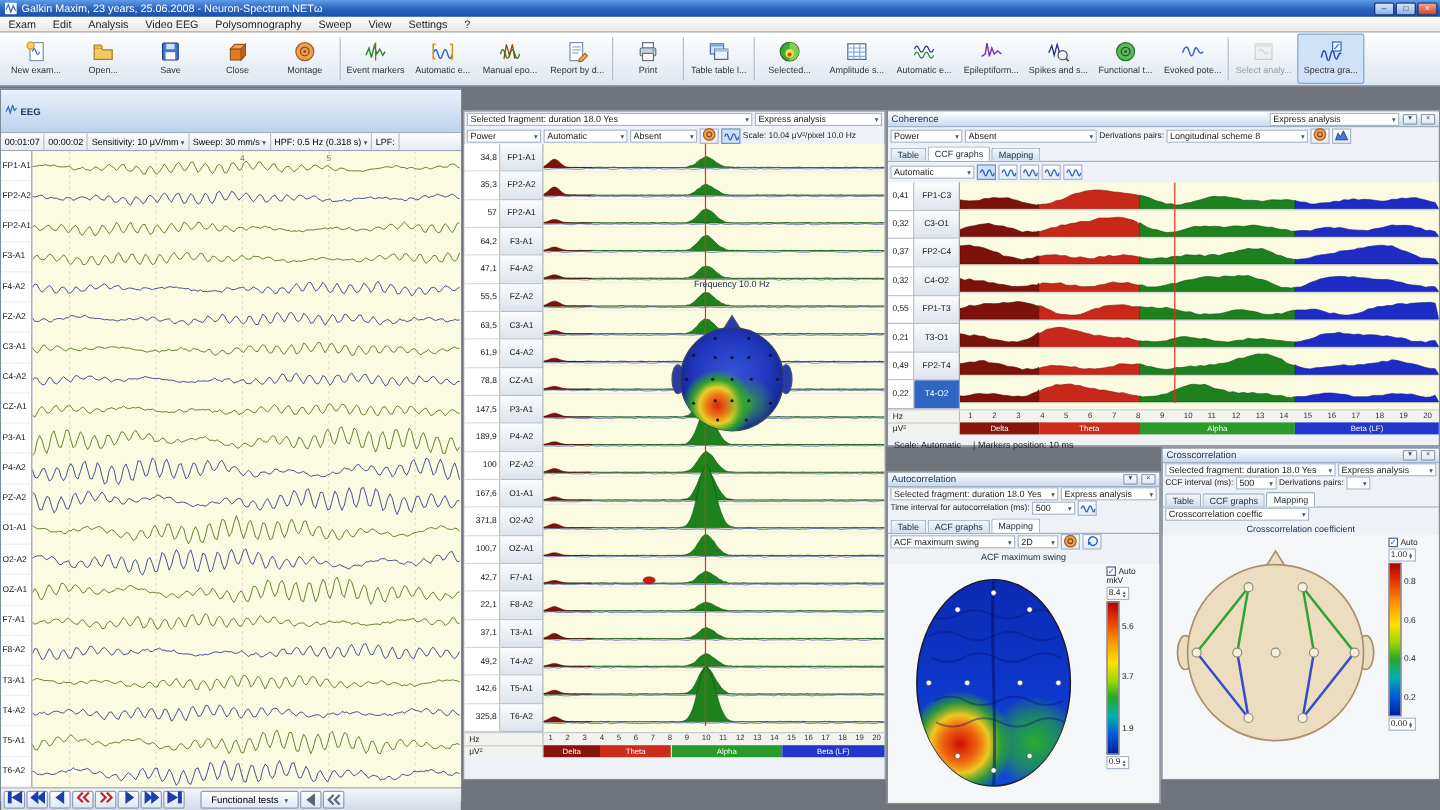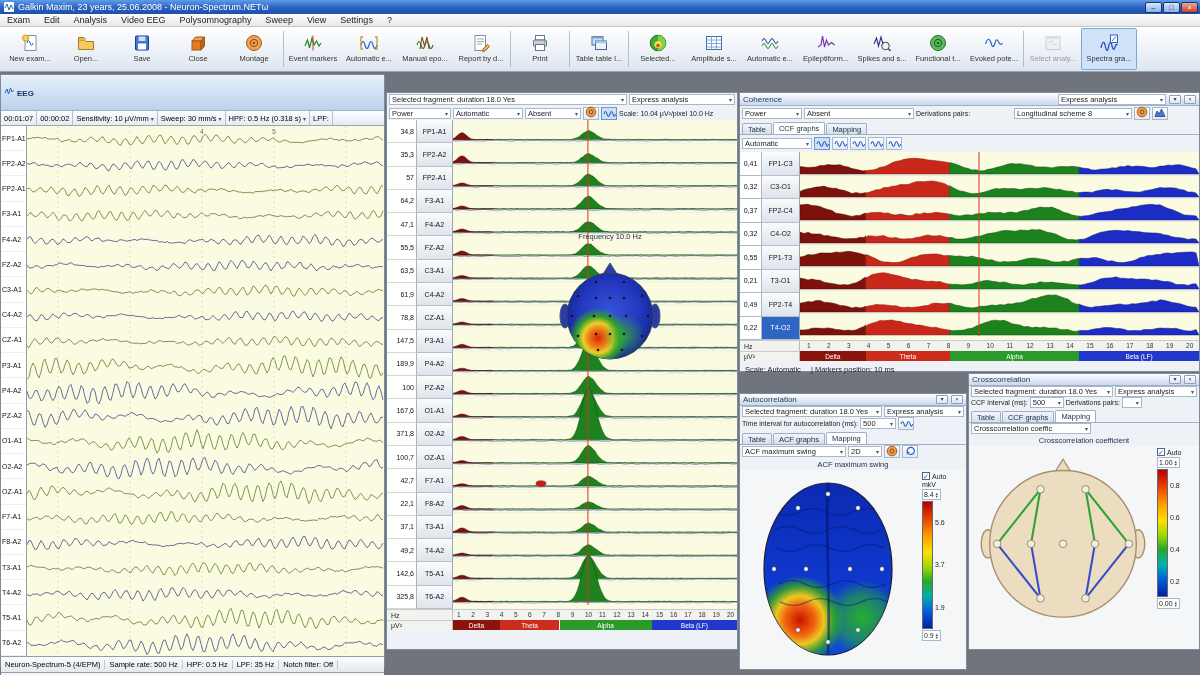--- a/index.html
+++ b/index.html
@@ -430,27 +430,20 @@
           <polyline points="0,339.2 2,337.9 4,337.2 6,337.2 8,337.2 10,339.0 12,340.5 14,339.2 16,337.8 18,338.7 20,341.2 22,344.2 24,344.5 26,342.6 28,342.1 30,341.3 32,345.5 34,347.0 36,346.9 38,343.0 40,341.6 42,342.1 44,345.8 46,347.0 48,344.8 50,340.0 52,338.0 54,340.7 56,344.8 58,346.0 60,341.6 62,336.8 64,336.4 66,342.1 68,347.0 70,347.3 72,341.8 74,338.0 76,340.0 78,346.3 80,351.0 82,349.4 84,342.3 86,340.3 88,344.2 90,351.4 92,353.0 94,348.4 96,340.3 98,338.7 100,343.7 102,350.2 104,350.3 106,342.6 108,334.5 110,336.0 112,342.2 114,349.2 116,344.8 118,336.4 120,332.1 122,335.3 124,344.5 126,348.1 128,344.3 130,335.5 132,332.2 134,338.9 136,348.1 138,350.5 140,343.1 142,335.0 144,336.1 146,343.8 148,350.8 150,348.6 152,341.0 154,334.0 156,335.9 158,343.6 160,348.6 162,344.4 164,335.2 166,331.9 168,336.2 170,342.9 172,344.1 174,339.1 176,332.6 178,331.4 180,337.5 182,343.0 184,344.3 186,338.7 188,334.2 190,336.3 192,342.2 194,347.6 196,346.1 198,340.4 200,337.4 202,340.4 204,346.3 206,348.5 208,344.9 210,341.4 212,339.9 214,341.9 216,346.0 218,346.6 220,341.8 222,337.8 224,338.8 226,341.9 228,344.4 230,342.3 232,340.0 234,337.9 236,339.8 238,343.1 240,344.0 242,343.3 244,341.7 246,342.3 248,344.2 250,346.3 252,346.1 254,345.6 256,344.5 258,345.7 260,346.4 262,347.4 264,348.3 266,346.3 268,345.0 270,345.2 272,344.9 274,345.8 276,344.2 278,342.3 280,342.2 282,341.3 284,342.0 286,341.4 288,341.4 290,339.7 292,339.6 294,339.7 296,341.3 298,341.1 300,341.1 302,340.7 304,341.4 306,343.1 308,343.7 310,344.4 312,342.2 314,342.3 316,342.8 318,344.3 320,345.7 322,343.4 324,342.0 326,339.2 328,341.1 330,342.3 332,343.5 334,339.8 336,337.2 338,336.5 340,337.3 342,340.8 344,339.8 346,336.3 348,334.0 350,333.7 352,338.7 354,342.0 356,341.6 " fill="none" stroke="#26357e" stroke-width="0.7"></polyline>
           <polyline points="0,368.0 2,364.3 4,367.2 6,372.5 8,373.8 10,370.0 12,364.4 14,361.2 16,364.5 18,368.1 20,369.8 22,365.7 24,360.3 26,360.2 28,363.1 30,366.9 32,365.9 34,362.7 36,361.3 38,362.9 40,365.2 42,368.3 44,367.3 46,364.4 48,363.7 50,366.6 52,368.4 54,369.3 56,368.5 58,366.0 60,365.0 62,366.8 64,368.1 66,367.0 68,366.5 70,364.1 72,364.6 74,365.2 76,366.0 78,364.4 80,362.5 82,361.8 84,363.0 86,364.0 88,365.3 90,364.9 92,365.0 94,365.0 96,366.5 98,368.0 100,367.5 102,367.9 104,368.2 106,368.1 108,369.2 110,371.3 112,371.9 114,369.9 116,368.8 118,369.3 120,371.4 122,372.4 124,370.0 126,368.9 128,366.6 130,366.9 132,369.1 134,370.3 136,367.7 138,365.5 140,363.8 142,366.0 144,369.8 146,369.5 148,368.0 150,364.1 152,366.1 154,369.8 156,373.0 158,372.4 160,369.3 162,366.2 164,368.3 166,373.3 168,376.1 170,372.7 172,368.1 174,366.4 176,369.6 178,374.6 180,375.3 182,369.8 184,362.6 186,362.7 188,366.3 190,372.4 192,370.1 194,362.9 196,357.2 198,359.4 200,366.7 202,371.0 204,367.5 206,360.2 208,357.6 210,361.6 212,370.8 214,374.1 216,368.8 218,361.4 220,359.4 222,367.2 224,374.4 226,375.4 228,367.0 230,359.7 232,360.4 234,368.7 236,375.6 238,371.3 240,362.2 242,356.8 244,359.8 246,368.6 248,372.8 250,367.1 252,357.6 254,354.9 256,360.4 258,369.1 260,371.9 262,364.1 264,356.9 266,358.7 268,365.2 270,372.8 272,372.4 274,366.3 276,361.6 278,363.3 280,372.6 282,377.6 284,374.0 286,366.5 288,363.4 290,368.0 292,373.8 294,375.8 296,371.0 298,364.8 300,363.0 302,366.6 304,372.3 306,371.5 308,366.2 310,362.0 312,363.3 314,368.0 316,371.0 318,370.0 320,365.9 322,363.2 324,365.8 326,370.2 328,373.6 330,372.2 332,369.0 334,367.3 336,370.1 338,373.2 340,374.3 342,372.4 344,368.5 346,369.7 348,371.0 350,372.6 352,370.9 354,367.9 356,367.1 " fill="none" stroke="#4a6e12" stroke-width="0.7"></polyline>
           <polyline points="0,392.6 2,394.2 4,393.4 6,392.0 8,391.8 10,391.0 12,393.2 14,393.1 16,391.8 18,390.1 20,390.0 22,390.4 24,392.6 26,392.6 28,390.1 30,389.0 32,391.0 34,392.7 36,394.0 38,394.2 40,391.4 42,390.2 44,392.8 46,395.5 48,396.8 50,394.4 52,392.6 54,392.4 56,394.3 58,397.8 60,397.8 62,394.0 64,391.7 66,392.3 68,395.3 70,396.4 72,395.0 74,391.4 76,388.9 78,390.9 80,394.6 82,395.6 84,392.9 86,389.7 88,387.5 90,391.4 92,397.1 94,397.0 96,393.6 98,388.8 100,390.4 102,394.9 104,398.3 106,397.2 108,392.9 110,390.1 112,391.2 114,396.5 116,398.3 118,396.0 120,390.9 122,388.5 124,391.4 126,395.5 128,396.4 130,391.2 132,387.0 134,386.1 136,391.0 138,394.9 140,394.0 142,389.2 144,385.4 146,386.7 148,392.7 150,395.8 152,394.2 154,389.3 156,387.5 158,389.6 160,394.6 162,396.8 164,393.7 166,390.2 168,389.4 170,392.3 172,395.4 174,395.9 176,392.7 178,389.2 180,389.2 182,392.4 184,394.9 186,392.9 188,389.4 190,387.0 192,388.7 194,391.8 196,392.6 198,392.1 200,388.9 202,388.3 204,390.9 206,393.7 208,393.6 210,391.9 212,390.9 214,390.8 216,394.0 218,396.0 220,394.8 222,393.3 224,393.2 226,393.2 228,395.0 230,396.2 232,395.6 234,394.2 236,392.5 238,392.6 240,394.8 242,393.8 244,393.9 246,392.2 248,391.5 250,392.4 252,392.7 254,392.3 256,392.7 258,391.4 260,391.7 262,392.4 264,392.8 266,394.3 268,393.5 270,393.0 272,393.4 274,394.8 276,394.4 278,395.1 280,394.9 282,394.5 284,394.3 286,394.1 288,394.0 290,394.6 292,392.3 294,393.0 296,392.2 298,393.5 300,392.4 302,391.8 304,390.2 306,390.9 308,390.5 310,391.3 312,390.5 314,390.4 316,389.8 318,389.5 320,392.0 322,392.1 324,391.1 326,389.8 328,389.7 330,392.4 332,394.4 334,394.3 336,392.3 338,391.0 340,391.0 342,392.6 344,395.2 346,394.0 348,391.8 350,388.6 352,389.5 354,393.3 356,393.7 " fill="none" stroke="#4a6e12" stroke-width="0.7"></polyline>
           <polyline points="0,418.8 2,414.5 4,414.9 6,419.9 8,423.6 10,422.8 12,418.4 14,414.5 16,417.4 18,421.8 20,423.5 22,422.5 24,417.5 26,415.4 28,418.4 30,422.1 32,422.7 34,418.4 36,413.8 38,414.1 40,416.7 42,419.9 44,418.8 46,415.8 48,412.3 50,413.2 52,415.7 54,419.1 56,417.7 58,414.5 60,413.7 62,415.6 64,417.6 66,420.1 68,418.6 70,415.2 72,415.1 74,416.9 76,419.7 78,419.2 80,418.7 82,415.7 84,417.1 86,417.9 88,418.6 90,417.2 92,415.4 94,415.8 96,415.0 98,416.8 100,417.0 102,415.4 104,414.9 106,414.1 108,415.8 110,415.8 112,416.5 114,416.5 116,416.8 118,415.6 120,417.9 122,418.6 124,418.6 126,419.0 128,418.9 130,419.1 132,419.3 134,420.0 136,420.7 138,420.1 140,419.5 142,420.0 144,419.2 146,419.6 148,418.8 150,417.9 152,417.3 154,417.3 156,417.9 158,417.6 160,416.7 162,416.8 164,417.3 166,417.2 168,418.3 170,418.4 172,417.7 174,416.4 176,417.7 178,419.3 180,421.1 182,419.6 184,419.5 186,418.0 188,419.0 190,421.4 192,421.3 194,420.0 196,418.8 198,417.3 200,418.6 202,420.8 204,420.9 206,417.0 208,415.2 210,414.8 212,418.6 214,418.9 216,418.8 218,415.2 220,413.5 222,414.6 224,418.6 226,419.8 228,416.5 230,413.5 232,412.2 234,416.8 236,420.2 238,420.9 240,417.9 242,413.9 244,413.8 246,419.4 248,422.8 250,420.8 252,416.6 254,413.4 256,414.3 258,420.1 260,421.5 262,418.3 264,413.7 266,411.0 268,414.4 270,419.3 272,420.2 274,415.3 276,410.7 278,410.5 280,415.7 282,419.7 284,419.2 286,414.5 288,411.4 290,413.2 292,419.4 294,422.8 296,421.4 298,416.4 300,413.2 302,417.4 304,422.5 306,423.1 308,420.7 310,415.9 312,415.0 314,418.7 316,422.1 318,422.9 320,417.8 322,413.9 324,415.0 326,417.8 328,420.8 330,419.7 332,415.2 334,413.2 336,416.0 338,418.9 340,421.7 342,419.9 344,416.1 346,415.7 348,418.5 350,421.6 352,423.0 354,420.5 356,417.0 " fill="none" stroke="#26357e" stroke-width="0.7"></polyline>
           <polyline points="0,441.1 2,440.1 4,439.2 6,440.1 8,440.5 10,441.2 12,441.1 14,441.3 16,441.3 18,441.6 20,442.9 22,443.7 24,443.5 26,442.1 28,442.9 30,442.7 32,442.8 34,444.2 36,444.1 38,442.8 40,441.8 42,442.0 44,443.2 46,443.4 48,441.4 50,441.0 52,440.9 54,441.5 56,442.3 58,442.6 60,441.2 62,441.1 64,441.6 66,442.8 68,443.5 70,443.4 72,442.3 74,441.6 76,443.6 78,445.5 80,445.7 82,446.0 84,444.0 86,443.9 88,445.6 90,446.3 92,447.0 94,445.7 96,443.0 98,442.5 100,444.2 102,446.4 104,446.6 106,442.8 108,441.1 110,441.0 112,443.7 114,445.4 116,444.4 118,441.3 120,439.3 122,442.4 124,445.3 126,447.3 128,443.3 130,440.9 132,440.4 134,444.6 136,448.4 138,448.5 140,443.5 142,441.2 144,442.3 146,445.7 148,449.5 150,447.4 152,441.4 154,439.7 156,441.8 158,445.6 160,447.4 162,443.0 164,438.9 166,437.0 168,439.7 170,444.9 172,445.9 174,440.2 176,436.8 178,437.3 180,440.7 182,446.5 184,444.8 186,440.5 188,437.5 190,439.7 192,444.2 194,448.2 196,444.3 198,439.5 200,439.1 202,441.2 204,446.1 206,447.7 208,444.3 210,438.9 212,438.8 214,443.1 216,446.0 218,445.3 220,440.4 222,437.1 224,437.7 226,443.0 228,444.9 230,442.5 232,438.6 234,437.8 236,439.4 238,443.9 240,446.2 242,442.6 244,440.0 246,439.9 248,443.2 250,445.9 252,447.2 254,445.0 256,442.2 258,442.5 260,445.3 262,447.4 264,446.0 266,444.4 268,442.7 270,443.6 272,445.8 274,446.2 276,444.7 278,443.1 280,442.0 282,443.0 284,443.7 286,443.3 288,443.2 290,441.5 292,441.5 294,443.2 296,444.8 298,444.4 300,443.0 302,442.8 304,443.4 306,444.2 308,445.5 310,444.7 312,445.5 314,443.8 316,444.2 318,446.0 320,445.4 322,444.6 324,443.8 326,443.6 328,443.3 330,443.2 332,442.9 334,442.0 336,442.2 338,440.6 340,441.0 342,441.7 344,440.9 346,440.8 348,441.0 350,440.6 352,441.0 354,441.4 356,442.1 " fill="none" stroke="#4a6e12" stroke-width="0.7"></polyline>
           <polyline points="0,468.3 2,469.8 4,469.6 6,467.8 8,468.5 10,467.5 12,469.3 14,469.3 16,467.8 18,466.9 20,466.6 22,467.0 24,468.1 26,468.1 28,466.2 30,465.0 32,465.7 34,467.2 36,469.1 38,468.4 40,467.0 42,464.9 44,466.7 46,469.6 48,470.4 50,469.7 52,467.7 54,467.0 56,470.1 58,471.7 60,474.0 62,470.9 64,467.5 66,467.4 68,470.2 70,472.8 72,473.4 74,468.7 76,466.4 78,466.6 80,469.5 82,472.5 84,470.0 86,465.7 88,463.5 90,466.3 92,470.5 94,472.2 96,468.2 98,465.1 100,464.6 102,468.3 104,472.8 106,473.1 108,469.7 110,464.8 112,465.7 114,470.1 116,475.1 118,472.5 120,468.5 122,464.2 124,467.2 126,471.9 128,474.6 130,470.2 132,464.6 134,462.5 136,466.5 138,470.8 140,470.8 142,467.5 144,462.3 146,461.8 148,465.7 150,469.5 152,469.7 154,465.0 156,461.4 158,463.5 160,468.0 162,471.5 164,469.4 166,465.1 168,463.7 170,465.5 172,470.9 174,472.5 176,470.1 178,466.0 180,464.7 182,468.0 184,471.2 186,471.5 188,468.2 190,464.2 192,464.1 194,467.8 196,470.3 198,468.5 200,464.9 202,464.1 204,464.6 206,467.6 208,469.3 210,467.8 212,465.8 214,464.9 216,467.7 218,468.9 220,470.9 222,468.3 224,467.3 226,468.3 228,470.6 230,471.6 232,471.1 234,470.3 236,469.8 238,469.6 240,470.2 242,472.1 244,471.3 246,468.8 248,469.1 250,468.1 252,468.9 254,469.9 256,469.0 258,466.9 260,467.8 262,467.4 264,468.9 266,468.3 268,467.6 270,467.1 272,467.5 274,468.9 276,469.6 278,470.0 280,468.9 282,469.0 284,469.5 286,470.2 288,470.1 290,470.1 292,469.1 294,468.7 296,470.2 298,469.4 300,470.2 302,468.6 304,468.2 306,467.9 308,467.1 310,468.4 312,466.9 314,465.8 316,464.4 318,465.4 320,466.2 322,466.5 324,467.4 326,465.7 328,464.3 330,465.2 332,467.7 334,469.0 336,467.8 338,465.5 340,465.6 342,467.4 344,469.7 346,470.4 348,468.7 350,465.5 352,466.9 354,469.1 356,470.0 " fill="none" stroke="#26357e" stroke-width="0.7"></polyline>
           <polyline points="0,494.2 2,498.7 4,499.0 6,495.8 8,491.4 10,491.0 12,492.5 14,495.7 16,494.7 18,491.4 20,488.5 22,488.3 24,490.2 26,492.2 28,491.0 30,488.3 32,486.4 34,487.8 36,490.0 38,492.1 40,490.6 42,490.9 44,489.7 46,491.6 48,492.8 50,494.9 52,493.1 54,492.1 56,492.3 58,493.9 60,495.6 62,495.3 64,493.5 66,493.3 68,492.8 70,492.4 72,493.3 74,491.7 76,490.6 78,490.9 80,490.3 82,491.0 84,491.2 86,490.4 88,489.7 90,489.7 92,491.8 94,492.9 96,493.9 98,493.9 100,492.8 102,493.5 104,495.7 106,498.0 108,497.6 110,496.3 112,496.1 114,495.8 116,498.6 118,499.1 120,498.2 122,494.9 124,493.6 126,495.0 128,497.7 130,498.0 132,495.5 134,491.7 136,490.6 138,493.3 140,497.1 142,495.8 144,492.1 146,489.4 148,490.3 150,495.6 152,497.8 154,496.4 156,492.8 158,489.6 160,493.7 162,498.4 164,501.9 166,498.5 168,492.1 170,490.8 172,495.7 174,501.1 176,501.4 178,494.9 180,489.6 182,489.9 184,494.8 186,499.7 188,496.6 190,489.3 192,484.2 194,486.0 196,493.6 198,497.1 200,492.3 202,484.8 204,482.4 206,488.0 208,495.9 210,497.7 212,491.4 214,484.4 216,484.5 218,492.4 220,499.9 222,500.0 224,492.0 226,485.8 228,488.9 230,496.1 232,502.2 234,497.4 236,489.3 238,485.7 240,489.6 242,497.1 244,499.0 246,493.5 248,485.4 250,483.4 252,489.6 254,496.8 256,496.1 258,489.6 260,484.6 262,485.6 264,493.1 266,497.6 268,497.4 270,490.1 272,487.7 274,491.8 276,497.6 278,501.8 280,499.1 282,492.2 284,491.7 286,495.6 288,501.4 290,502.1 292,497.0 294,493.0 296,492.6 298,496.0 300,498.8 302,498.1 304,492.6 306,490.4 308,490.7 310,494.1 312,496.4 314,494.4 316,491.8 318,490.6 320,492.7 322,495.4 324,496.3 326,495.5 328,492.5 330,493.8 332,495.8 334,497.6 336,497.8 338,497.2 340,495.3 342,495.6 344,497.7 346,497.3 348,497.8 350,494.5 352,494.5 354,493.6 356,494.5 " fill="none" stroke="#4a6e12" stroke-width="0.7"></polyline>
           <polyline points="0,516.6 2,517.3 4,519.4 6,519.1 8,519.7 10,518.9 12,518.3 14,518.7 16,519.5 18,519.3 20,518.6 22,517.4 24,516.3 26,516.8 28,517.6 30,516.0 32,515.8 34,513.7 36,515.3 38,515.6 40,516.3 42,515.4 44,515.0 46,514.3 48,515.8 50,518.2 52,518.7 54,518.2 56,517.0 58,517.8 60,520.1 62,521.9 64,522.4 66,520.6 68,519.6 70,519.4 72,522.8 74,524.7 76,522.8 78,519.8 80,518.0 82,519.5 84,521.4 86,523.9 88,520.4 90,515.9 92,514.3 94,517.3 96,522.5 98,521.8 100,518.3 102,514.4 104,514.0 106,520.8 108,525.2 110,523.9 112,519.7 114,515.0 116,518.1 118,524.0 120,528.5 122,525.8 124,519.1 126,515.9 128,520.3 130,526.4 132,527.7 134,521.7 136,515.0 138,513.8 140,519.3 142,524.3 144,523.5 146,516.7 148,509.4 150,511.0 152,517.8 154,523.7 156,520.5 158,512.1 160,507.8 162,512.5 164,521.2 166,524.5 168,519.4 170,511.2 172,510.2 174,517.9 176,525.1 178,525.8 180,518.3 182,511.8 184,512.4 186,519.6 188,525.5 190,523.8 192,514.9 194,510.7 196,512.9 198,520.2 200,522.7 202,519.4 204,511.2 206,507.8 208,513.0 210,519.2 212,520.6 214,516.6 216,510.3 218,509.5 220,516.7 222,522.1 224,522.3 226,517.3 228,512.5 230,516.0 232,522.2 234,525.4 236,524.3 238,518.0 240,515.9 242,519.9 244,523.2 246,525.5 248,521.5 250,517.1 252,516.1 254,518.8 256,521.6 258,521.3 260,518.3 262,515.9 264,515.8 266,518.3 268,520.7 270,519.4 272,518.1 274,515.6 276,518.4 278,519.9 280,522.5 282,521.0 284,520.1 286,520.5 288,521.3 290,524.0 292,523.3 294,523.2 296,521.1 298,521.1 300,523.0 302,523.8 304,522.8 306,521.5 308,519.2 310,519.7 312,520.2 314,519.9 316,518.9 318,516.5 320,517.1 322,517.0 324,516.6 326,517.0 328,516.1 330,516.4 332,515.2 334,515.9 336,517.4 338,518.3 340,518.0 342,516.9 344,517.3 346,519.5 348,519.8 350,520.3 352,518.2 354,517.9 356,518.6 " fill="none" stroke="#26357e" stroke-width="0.7"></polyline>
         </svg>
     </div>
-    <div class="eeg-status" id="eeg-status">
-        <div class="estat">Neuron-Spectrum-5 (4/EPM)</div>
-        <div class="estat">Sample rate: 500 Hz</div>
-        <div class="estat">HPF: 0.5 Hz</div>
-        <div class="estat">LPF: 35 Hz</div>
-        <div class="estat">Notch filter:  Off</div>
-      </div>
     <div class="playbar" id="playbar">
         <div class="pbtn">
           <span><svg width="13" height="11" viewBox="0 0 13 11" fill="#1a3faa" stroke="#1a3faa">
               <rect x="1" y="1" width="2.2" height="9"></rect>
               <path d="M12 1 L4.5 5.5 L12 10z"></path>
             </svg></span>
         </div>
         <div class="pbtn">
           <span><svg width="13" height="11" viewBox="0 0 13 11" fill="#1a3faa" stroke="#1a3faa">
               <path d="M6.5 1 L1 5.5 L6.5 10z"></path>
@@ -829,21 +822,21 @@
     <div class="ctl-row" id="co-row2">
         <div class="dd" style="width: 60px;">
           <span class="ddt">Power</span>
           <span class="arr"></span>
         </div>
         <div class="dd" style="width: 110px;">
           <span class="ddt">Absent</span>
           <span class="arr"></span>
         </div>
         <span class="ctl-label">Derivations pairs:</span>
-        <div class="dd" style="width: 118px; margin-left: 42px;">
+        <div class="dd" style="width: 118px;">
           <span class="ddt">Longitudinal scheme 8</span>
           <span class="arr"></span>
         </div>
         <div class="ibtn">
           <span><svg width="12" height="12">
               <circle cx="6" cy="6" r="4.8" fill="#f0a050" stroke="#a06020"></circle>
               <circle cx="6" cy="6" r="2" fill="none" stroke="#8a4c14"></circle>
             </svg></span>
         </div>
         <div class="ibtn">

